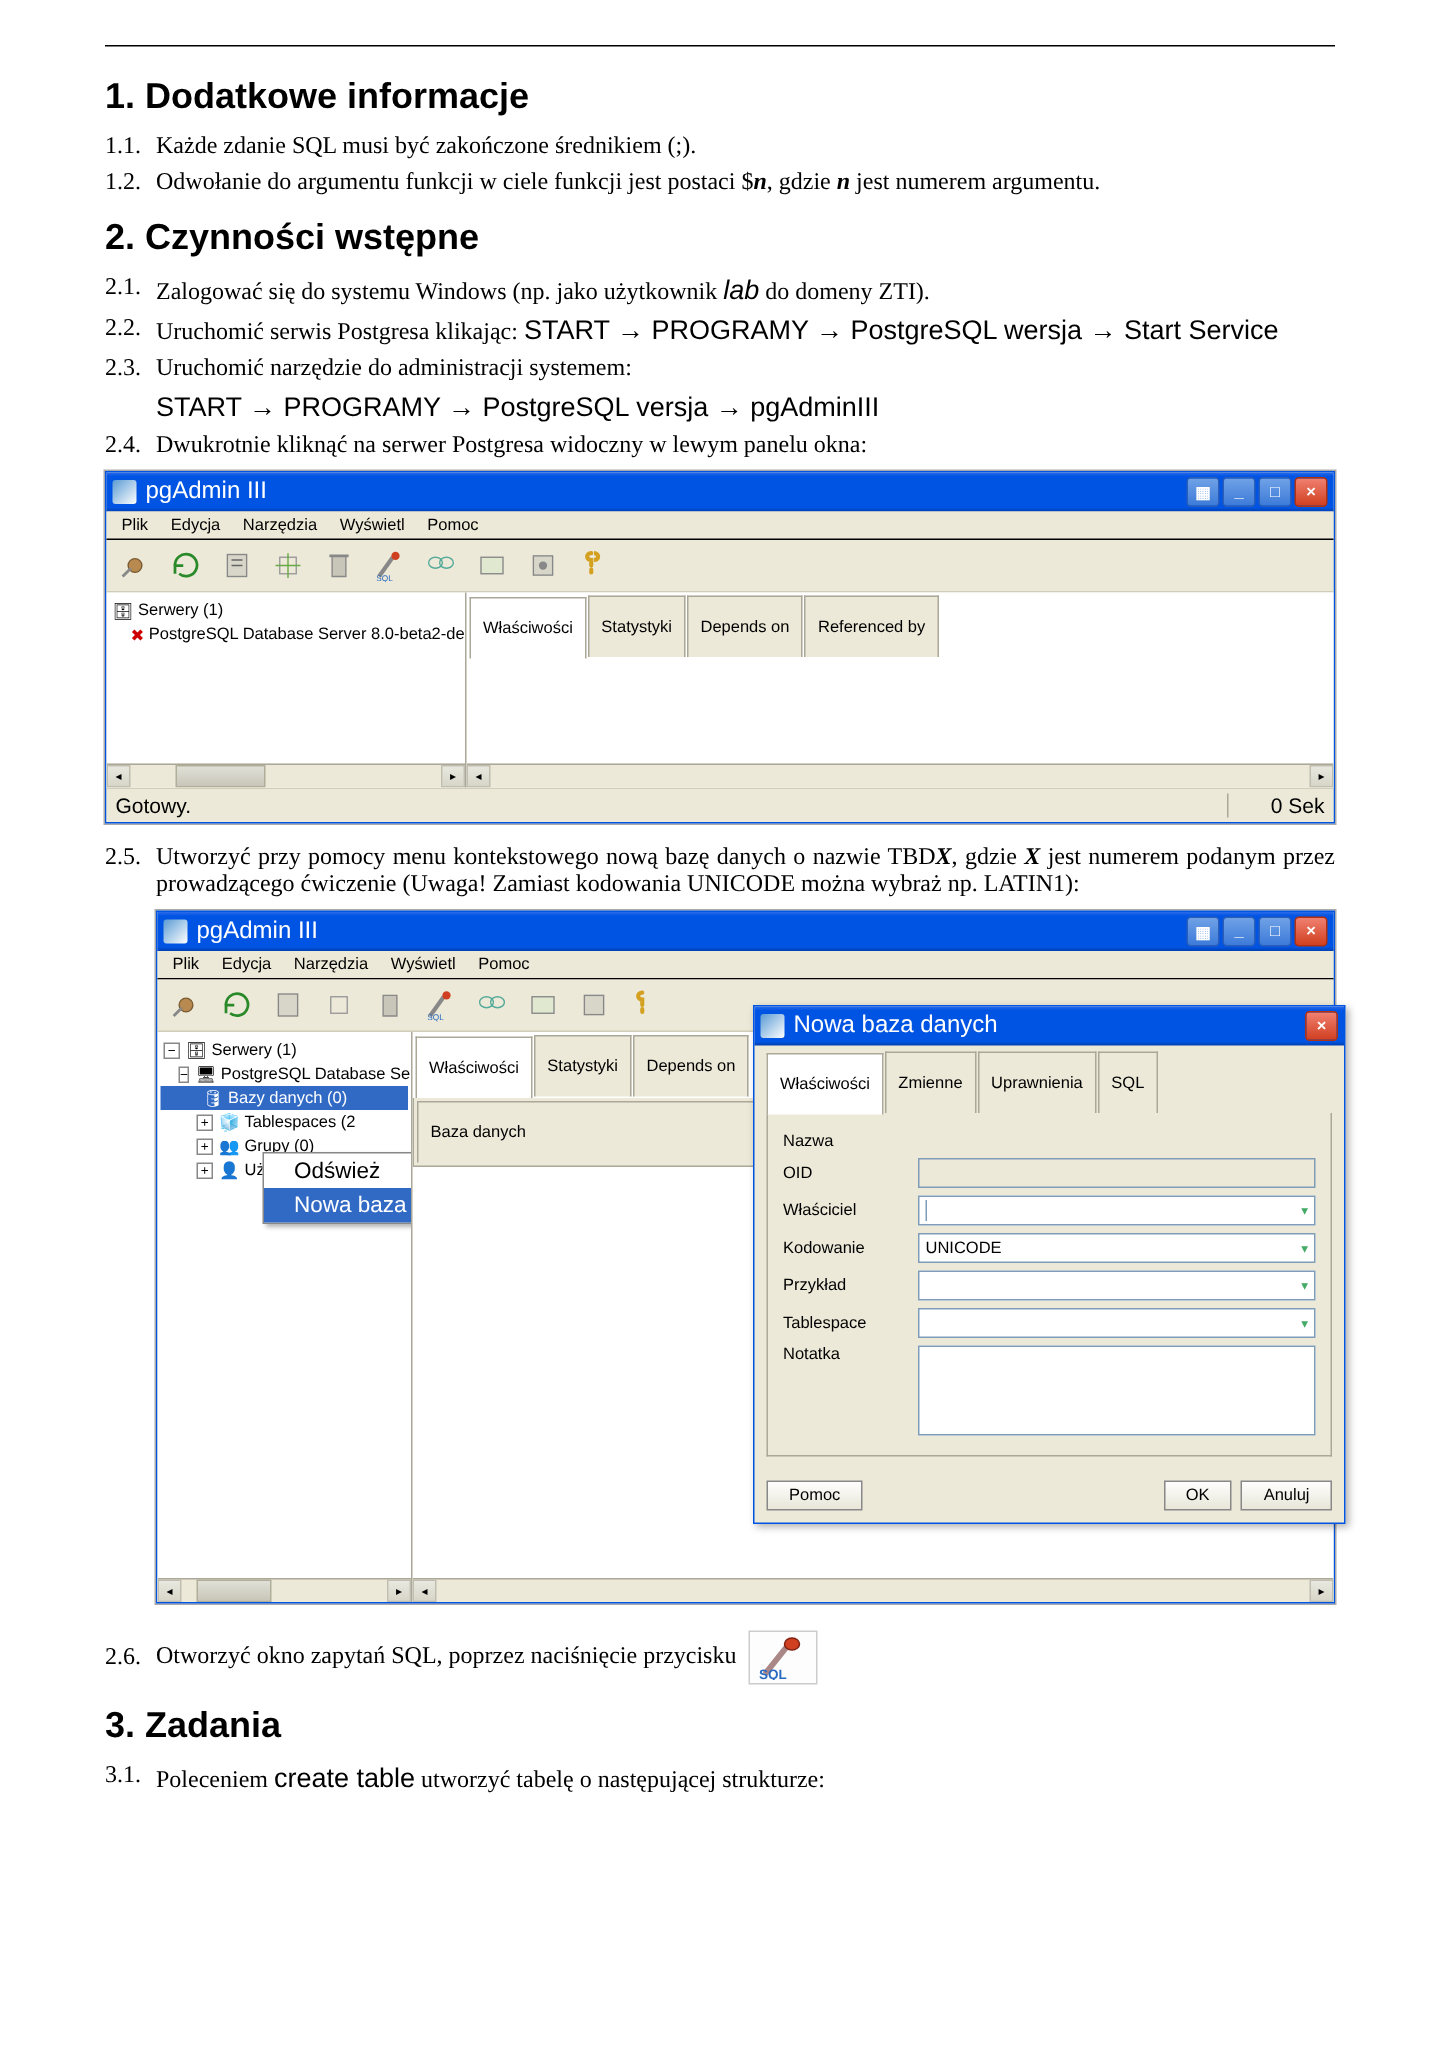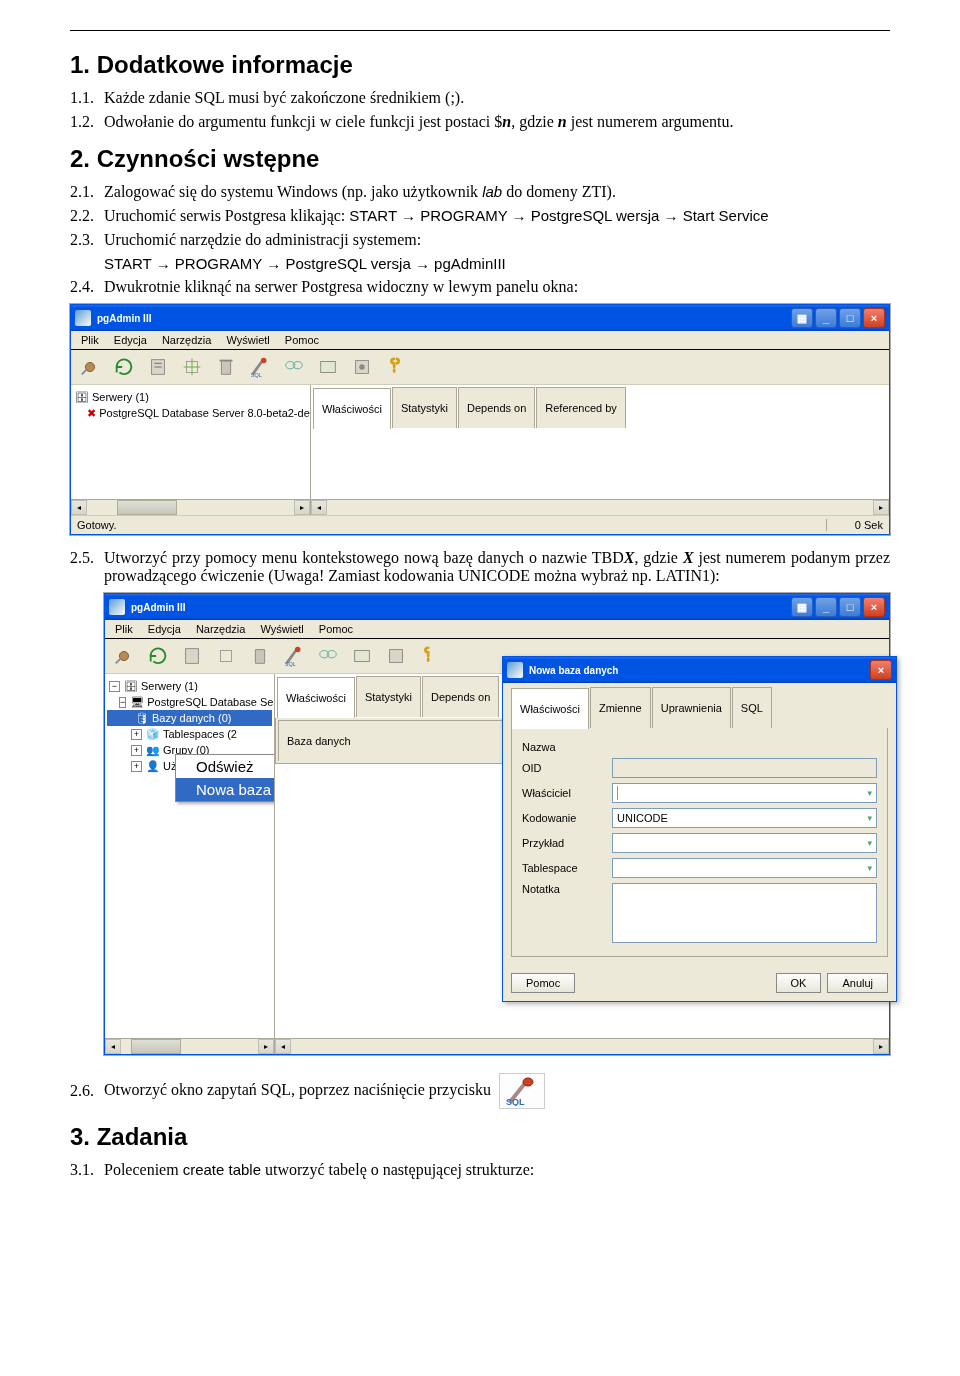--- a/index.html
+++ b/index.html
@@ -9,21 +9,21 @@
     background: #fff;
     color: #000;
     width: 960px;
     padding: 30px 70px 30px 70px;
   }
   hr.top { border: none; border-top: 1px solid #000; margin-bottom: 20px; }
   h1 { font-family: Arial, sans-serif; font-size: 24px; font-weight: bold; margin: 14px 0 10px 0; }
   .item { margin: 6px 0; display: flex; }
   .item .num { width: 34px; flex-shrink: 0; }
   .item .txt { flex: 1; text-align: justify; }
-  .sans { font-family: Arial, sans-serif; font-size: 15px; }
+  .sans { font-family: Arial, sans-serif; font-size: 18px; }
   .italic { font-style: italic; }
   .bold { font-weight: bold; }
   .indent-sub { margin-left: 34px; margin-top: 2px; }
 
   
   .win {
     margin: 8px 0 14px 0;
     border: 1px solid #0054e3;
     background: #ece9d8;
     font-family: Tahoma, Arial, sans-serif;
@@ -33,21 +33,21 @@
   .win.small { width: 100%; }
   .titlebar {
     background: linear-gradient(to bottom, #2a6ae9 0%, #0054e3 10%, #0054e3 90%, #0040b0 100%);
     color: #fff;
     display: flex;
     align-items: center;
     padding: 3px 4px;
     height: 26px;
   }
   .titlebar .ticon { width: 16px; height: 16px; background: linear-gradient(135deg,#5a9bd4,#fff); border-radius: 2px; margin-right: 6px; }
-  .titlebar .ttitle { flex: 1; font-weight: bold; font-size: 10px; }
+  .titlebar .ttitle { flex: 1; font-weight: normal; font-size: 16px; }
   .winbtns { display: flex; gap: 2px; }
   .winbtn { width: 22px; height: 20px; border-radius: 3px; display: flex; align-items: center; justify-content: center; font-size: 11px; font-weight: bold; }
   .winbtn.blue { background: linear-gradient(#6fa1e6,#3d7bd9); border: 1px solid #2a5db8; color: #fff; }
   .winbtn.red { background: linear-gradient(#f08070,#d04020); border: 1px solid #b03010; color: #fff; }
   .menubar { background: #ece9d8; padding: 3px 10px; border-bottom: 1px solid #000000; }
   .menubar span { margin-right: 12px; text-decoration: underline; text-decoration-color: transparent; }
   .menubar span::first-letter { text-decoration: underline; }
   .toolbar { background: #ece9d8; padding: 3px 4px; border-bottom: 1px solid #d0cdb8; display: flex; gap: 4px; align-items: center; }
   .tbtn { width: 30px; height: 28px; border: 1px solid transparent; display: flex; align-items: center; justify-content: center; }
   .tbtn svg { width: 22px; height: 22px; }
@@ -61,21 +61,21 @@
   .tab.active { background: #fff; position: relative; top: 1px; }
   .tree { padding: 4px 2px; font-size: 11px; }
   .tree-row { display: flex; align-items: center; padding: 1px 2px; gap: 3px; white-space: nowrap; }
   .tree-row.sel { background: #316ac5; color: #fff; }
   .tico { width: 14px; height: 14px; display: inline-flex; align-items: center; justify-content: center; }
   .exp { width: 11px; height: 11px; border: 1px solid #888; background: #fff; font-size: 9px; line-height: 9px; text-align: center; margin-right: 1px; }
   .scroll-h { height: 16px; background: #ece9d8; border-top: 1px solid #aca899; position: absolute; bottom: 0; left: 0; right: 0; display: flex; }
   .scroll-h2 { height: 16px; background: #ece9d8; border-top: 1px solid #aca899; display: flex; }
   .sbtn { width: 16px; height: 15px; background: linear-gradient(#e8e8e0,#d8d6c8); border: 1px solid #c0beb0; font-size: 8px; text-align: center; line-height: 13px; }
   .sthumb { width: 60px; margin: 0 30px; background: linear-gradient(#e0e0d8,#c8c6b8); border: 1px solid #b0ae98; }
-  .statusbar { background: #ece9d8; border-top: 1px solid #d0cdb8; padding: 3px 6px; display: flex; font-size: 11px; }
+  .statusbar { background: #ece9d8; border-top: 1px solid #d0cdb8; padding: 3px 6px; display: flex; font-size: 14px; }
   .statusbar .l { flex: 1; }
   .statusbar .r { border-left: 1px solid #aca899; padding-left: 28px; }
 
   
   .ctxmenu { position: absolute; left: 70px; top: 80px; background: #fff; border: 1px solid #888; box-shadow: 2px 2px 3px rgba(0,0,0,.3); font-size: 15px; z-index: 5; }
   .ctxmenu .mi { padding: 3px 14px 3px 20px; white-space: nowrap; }
   .ctxmenu .mi.sel { background: #316ac5; color: #fff; }
 
   
   .dialog { position: absolute; right: -8px; top: -18px; width: 395px; border: 1px solid #0054e3; background: #ece9d8; font-family: Tahoma, sans-serif; font-size: 11px; box-shadow: 2px 2px 5px rgba(0,0,0,.3); z-index: 10; }

